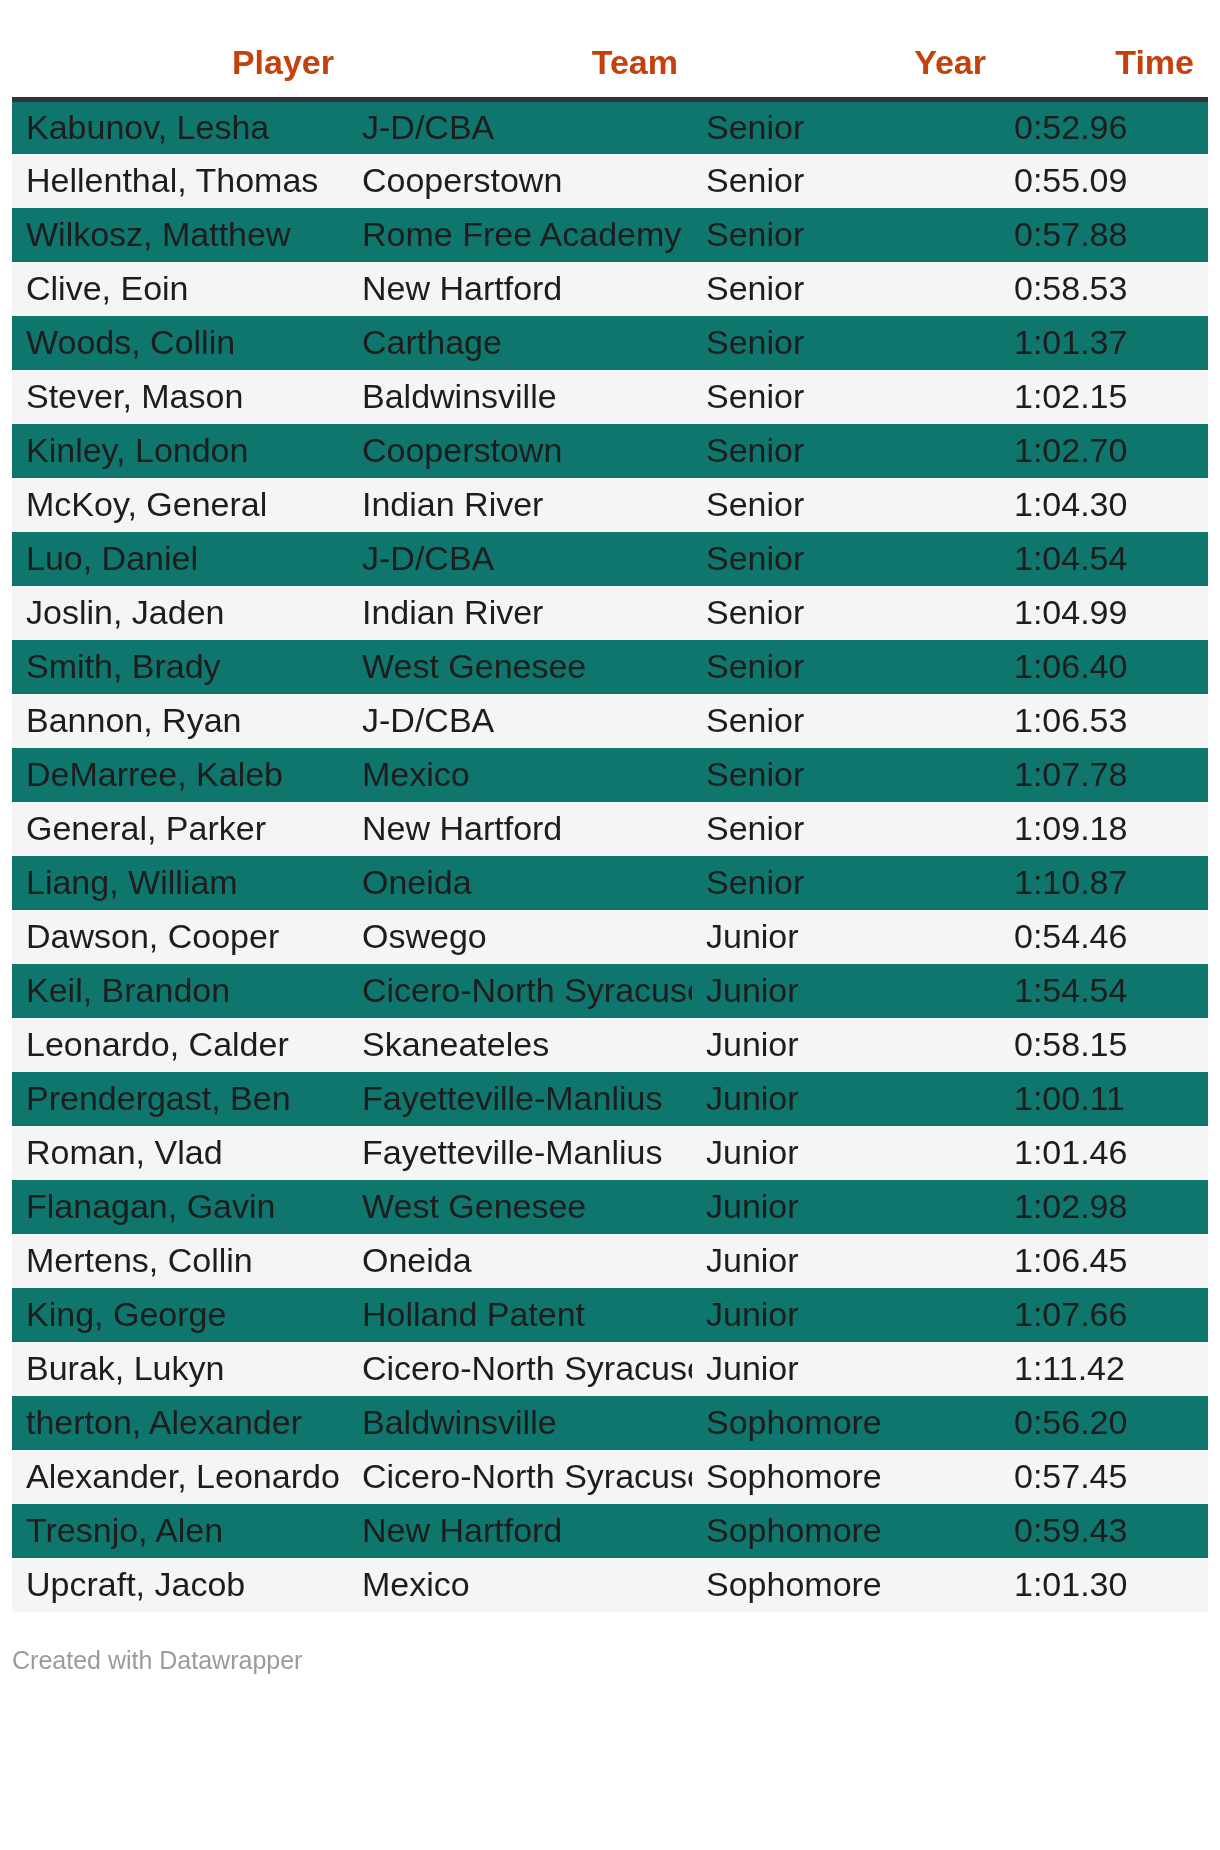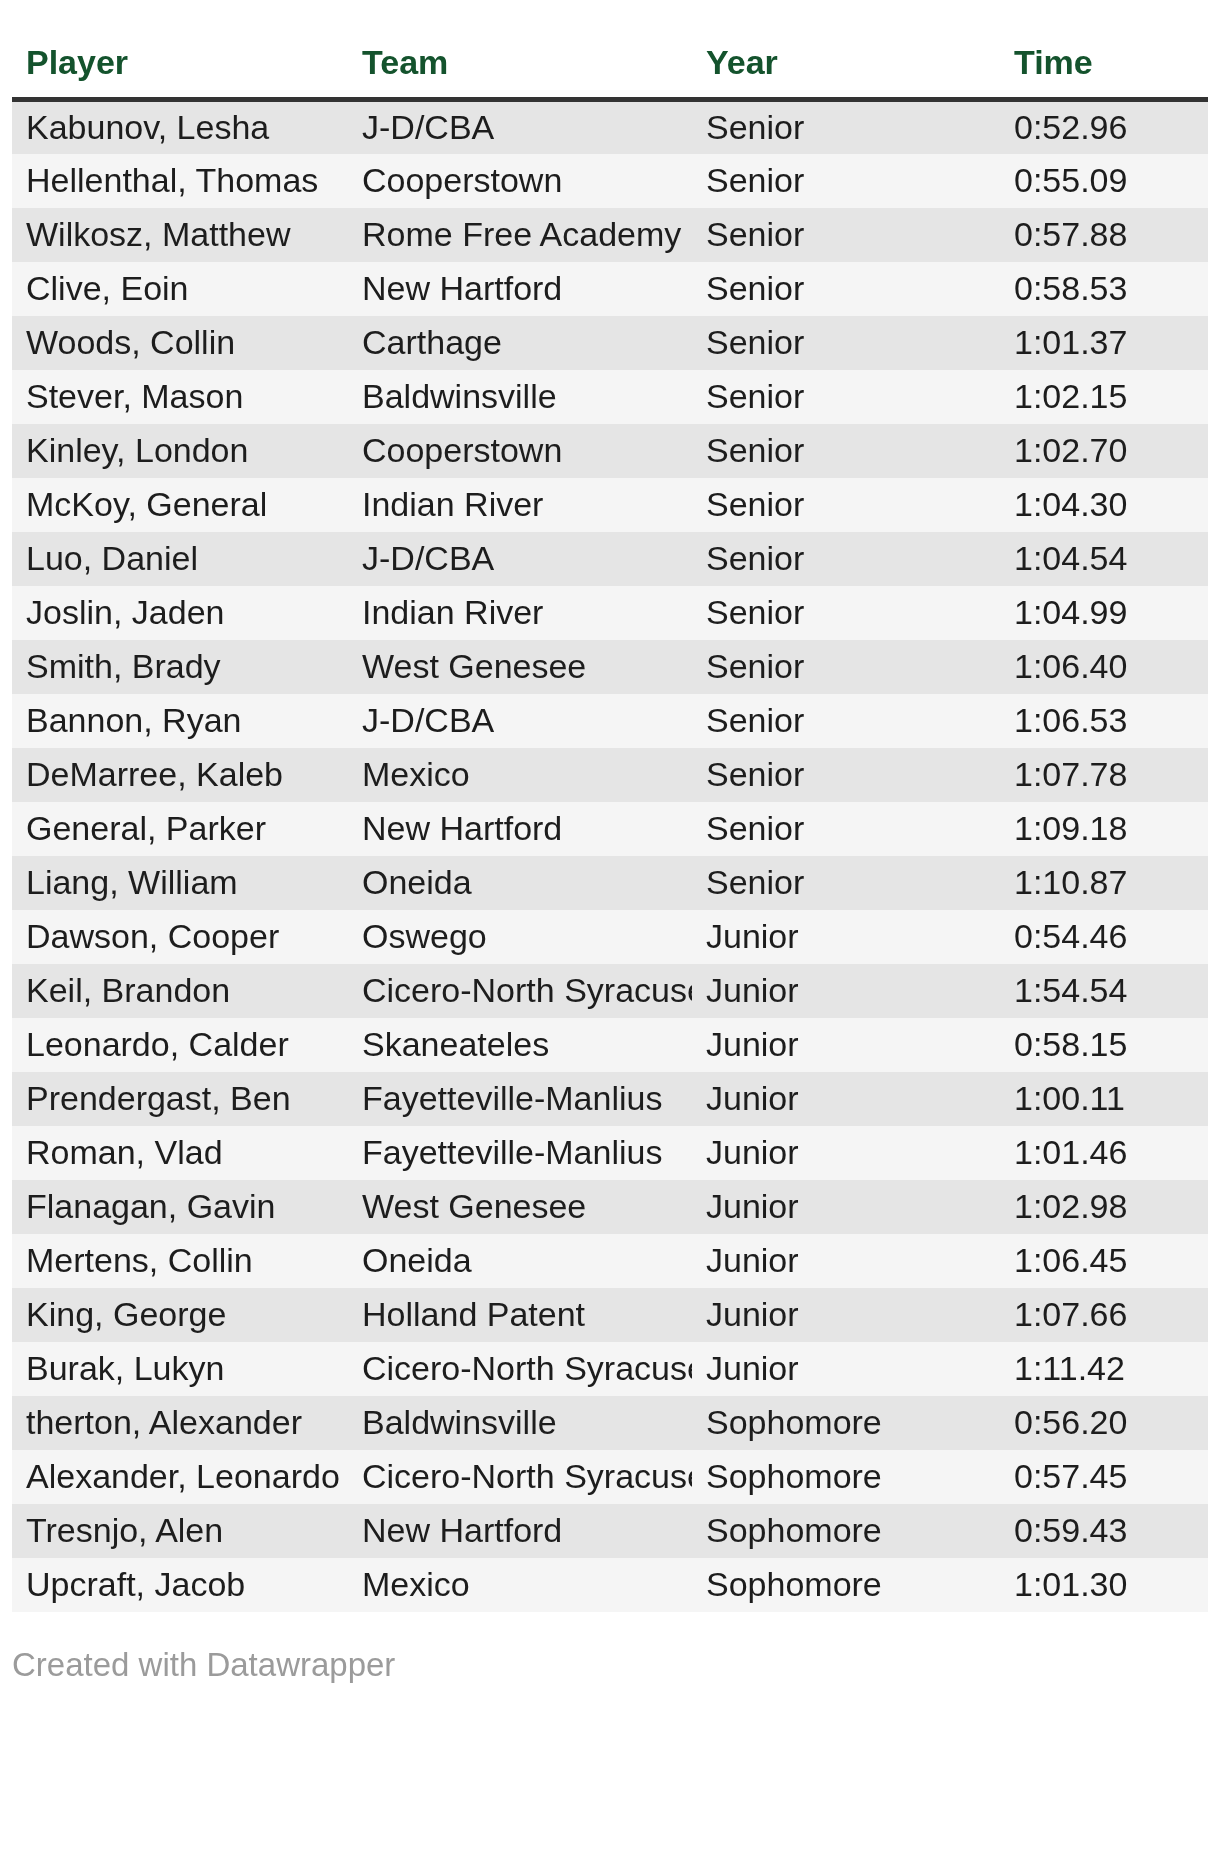--- a/index.html
+++ b/index.html
@@ -16,49 +16,49 @@
   }
   .wrap {
     padding: 28px 12px 0 12px;
   }
   table.data-table {
     width: 1196px;
     border-collapse: collapse;
     table-layout: fixed;
   }
   table.data-table thead th {
-    text-align: left;
+    text-align: right;
     font-size: 34px;
     font-weight: bold;
-    color: #14532d;
+    color: #c2410c;
     padding: 15px 14px 15px 14px;
     border-bottom: 5px solid #333333;
     line-height: 1.15;
   }
   table.data-table tbody td {
     height: 54px;
     box-sizing: border-box;
     font-size: 34px;
     font-weight: normal;
     color: #1d1d1d;
     padding: 0 14px;
     vertical-align: middle;
     line-height: 1.15;
     white-space: nowrap;
     overflow: hidden;
   }
   table.data-table tbody tr {
-    background: #e5e5e5;
+    background: #0f766e;
   }
   table.data-table tbody tr:nth-child(even) {
     background: #f5f5f5;
   }
   .footer-credit {
     margin: 34px 16px 0 0;
-    font-size: 33px;
+    font-size: 25px;
     color: #9b9b9b;
     text-decoration: none;
     display: inline-block;
   }
 </style>
 </head>
 <body>
 
 <div class="wrap">
   <table class="data-table">

